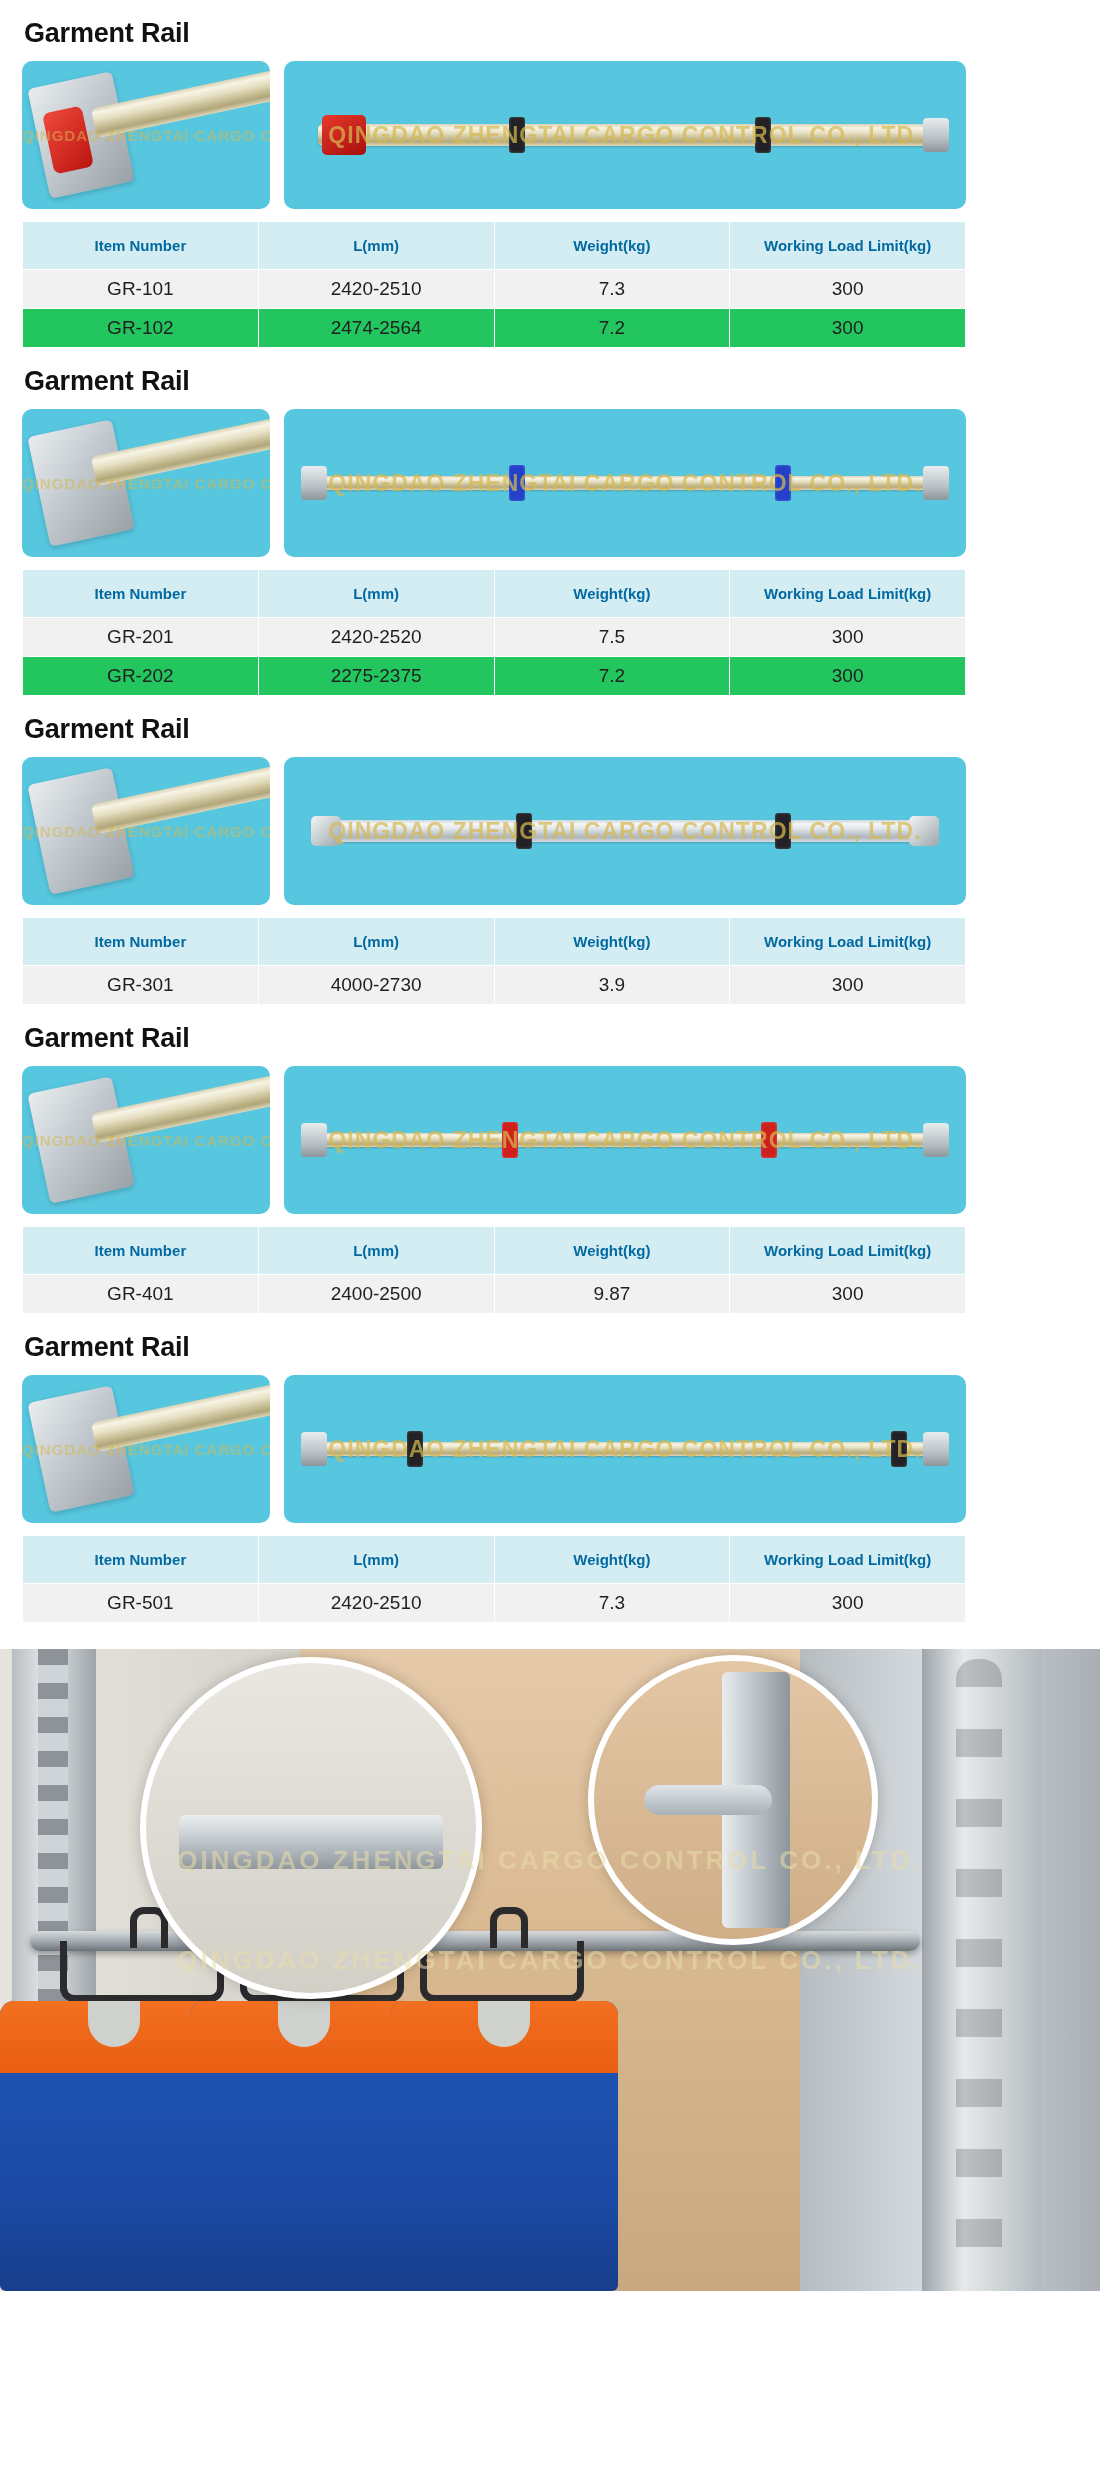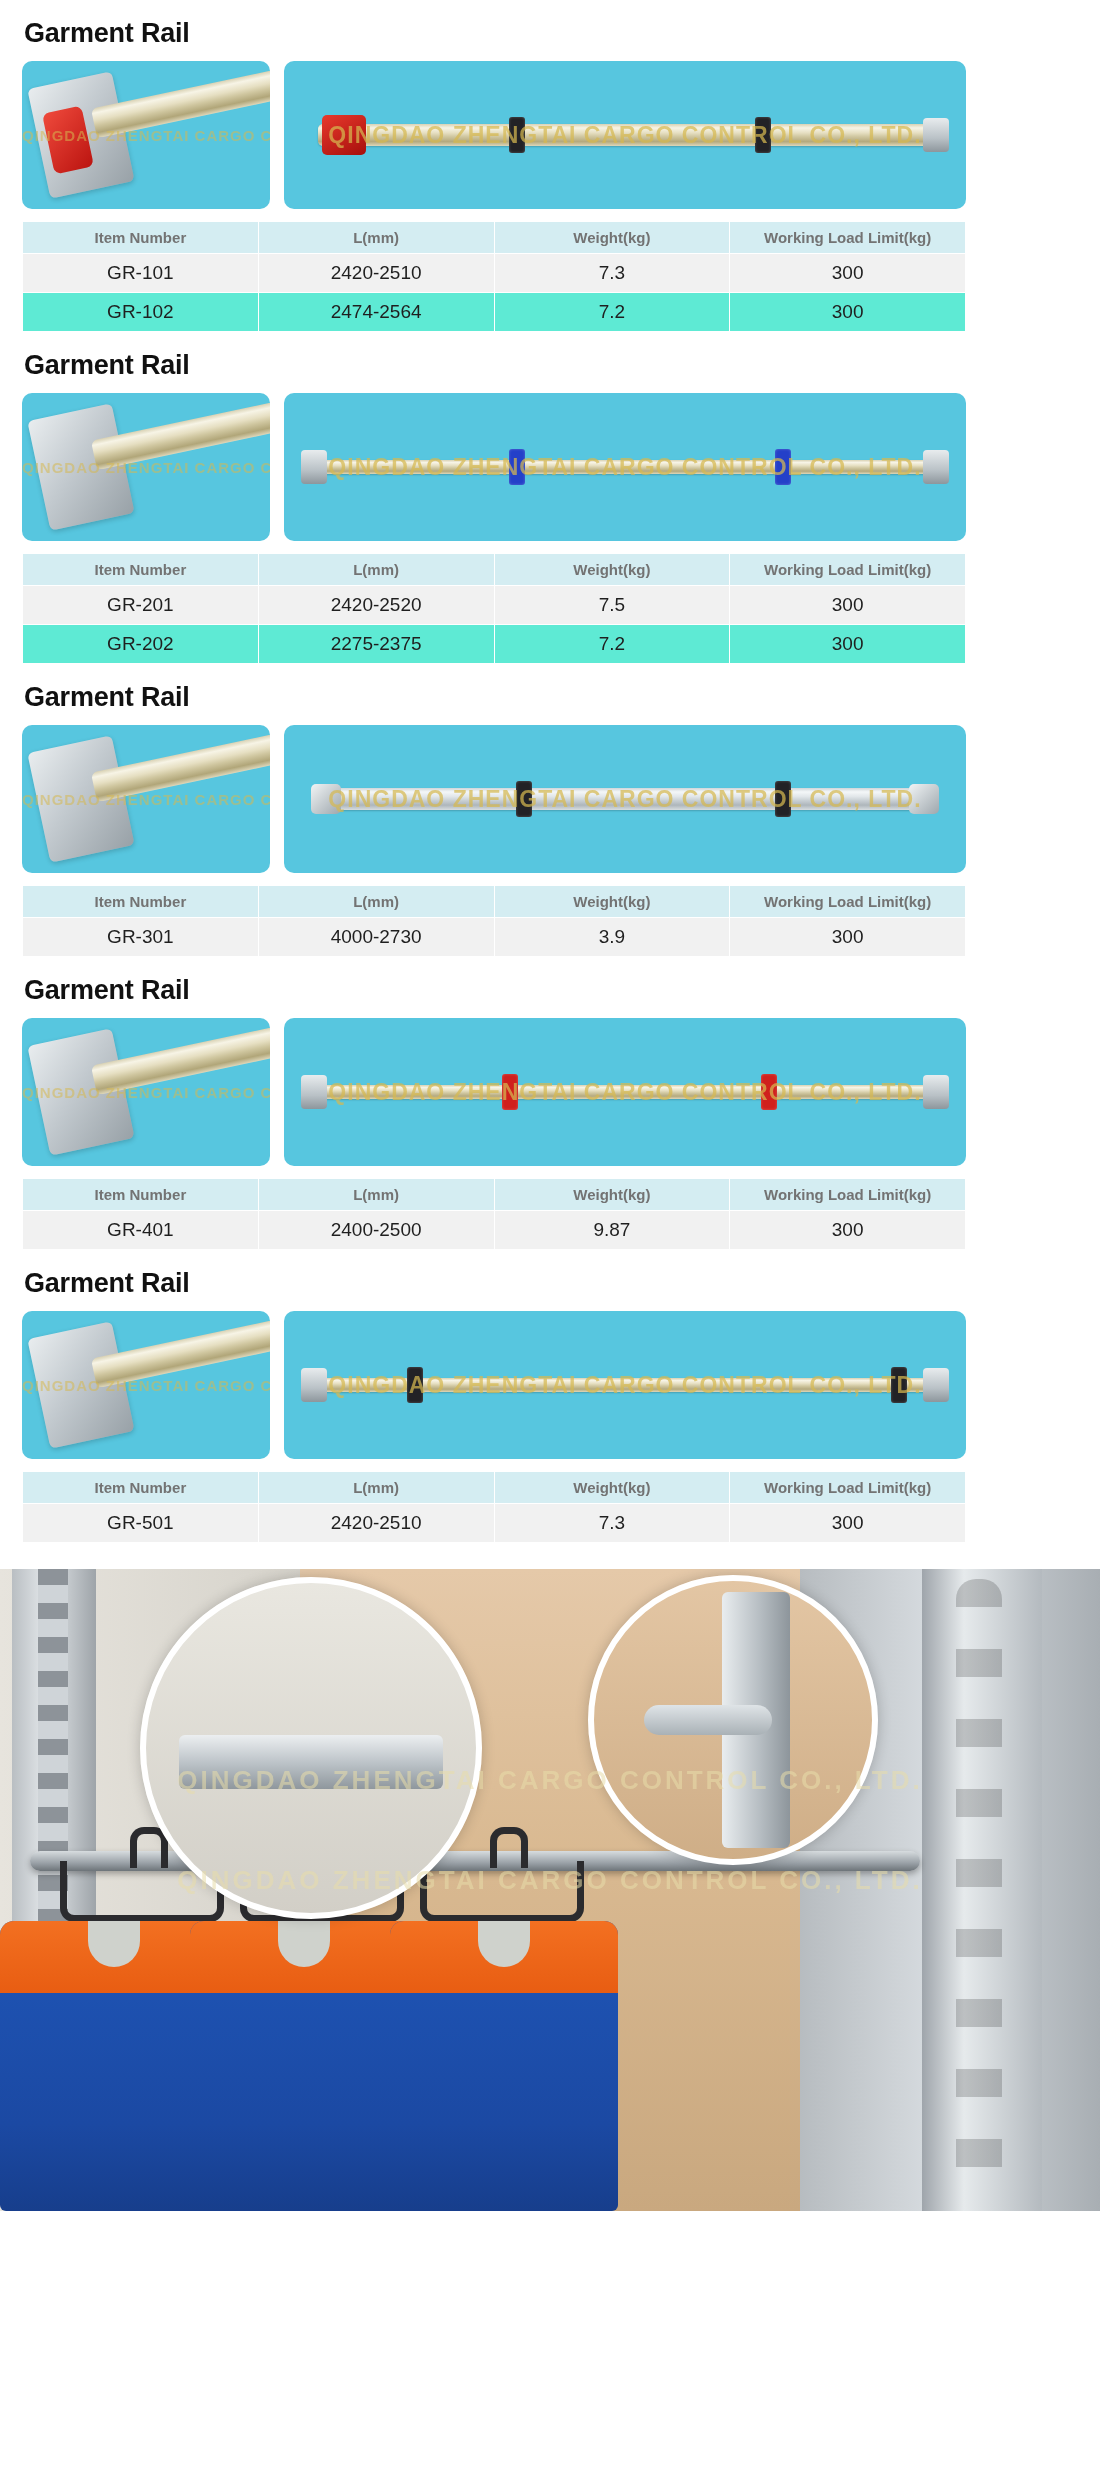--- a/index.html
+++ b/index.html
@@ -173,37 +173,37 @@
   
   table.spec {
     width: 100%;
     border-collapse: collapse;
     margin-top: 12px;
     font-size: 15px;
     table-layout: fixed;
   }
   table.spec th {
     background: #d4edf2;
-    color: #737373;
+    color: #0369a1;
     font-weight: bold;
-    padding: 7px 4px;
+    padding: 15px 4px;
     text-align: center;
     border: 1px solid #ffffff;
     font-size: 15px;
   }
   table.spec td {
     background: #f1f1f1;
     padding: 8px 4px;
     text-align: center;
     border: 1px solid #ffffff;
     color: #1f1f1f;
     font-size: 19px;
   }
   table.spec tr.alt td {
-    background: #5eead4;
+    background: #22c55e;
   }
 
   
   .app-photo {
     position: relative;
     width: 1100px;
     margin-left: -22px;
     height: 642px;
     overflow: hidden;
     background: linear-gradient(180deg, #d9d6cf 0%, #cfcbc2 30%, #c5c1b7 100%);

